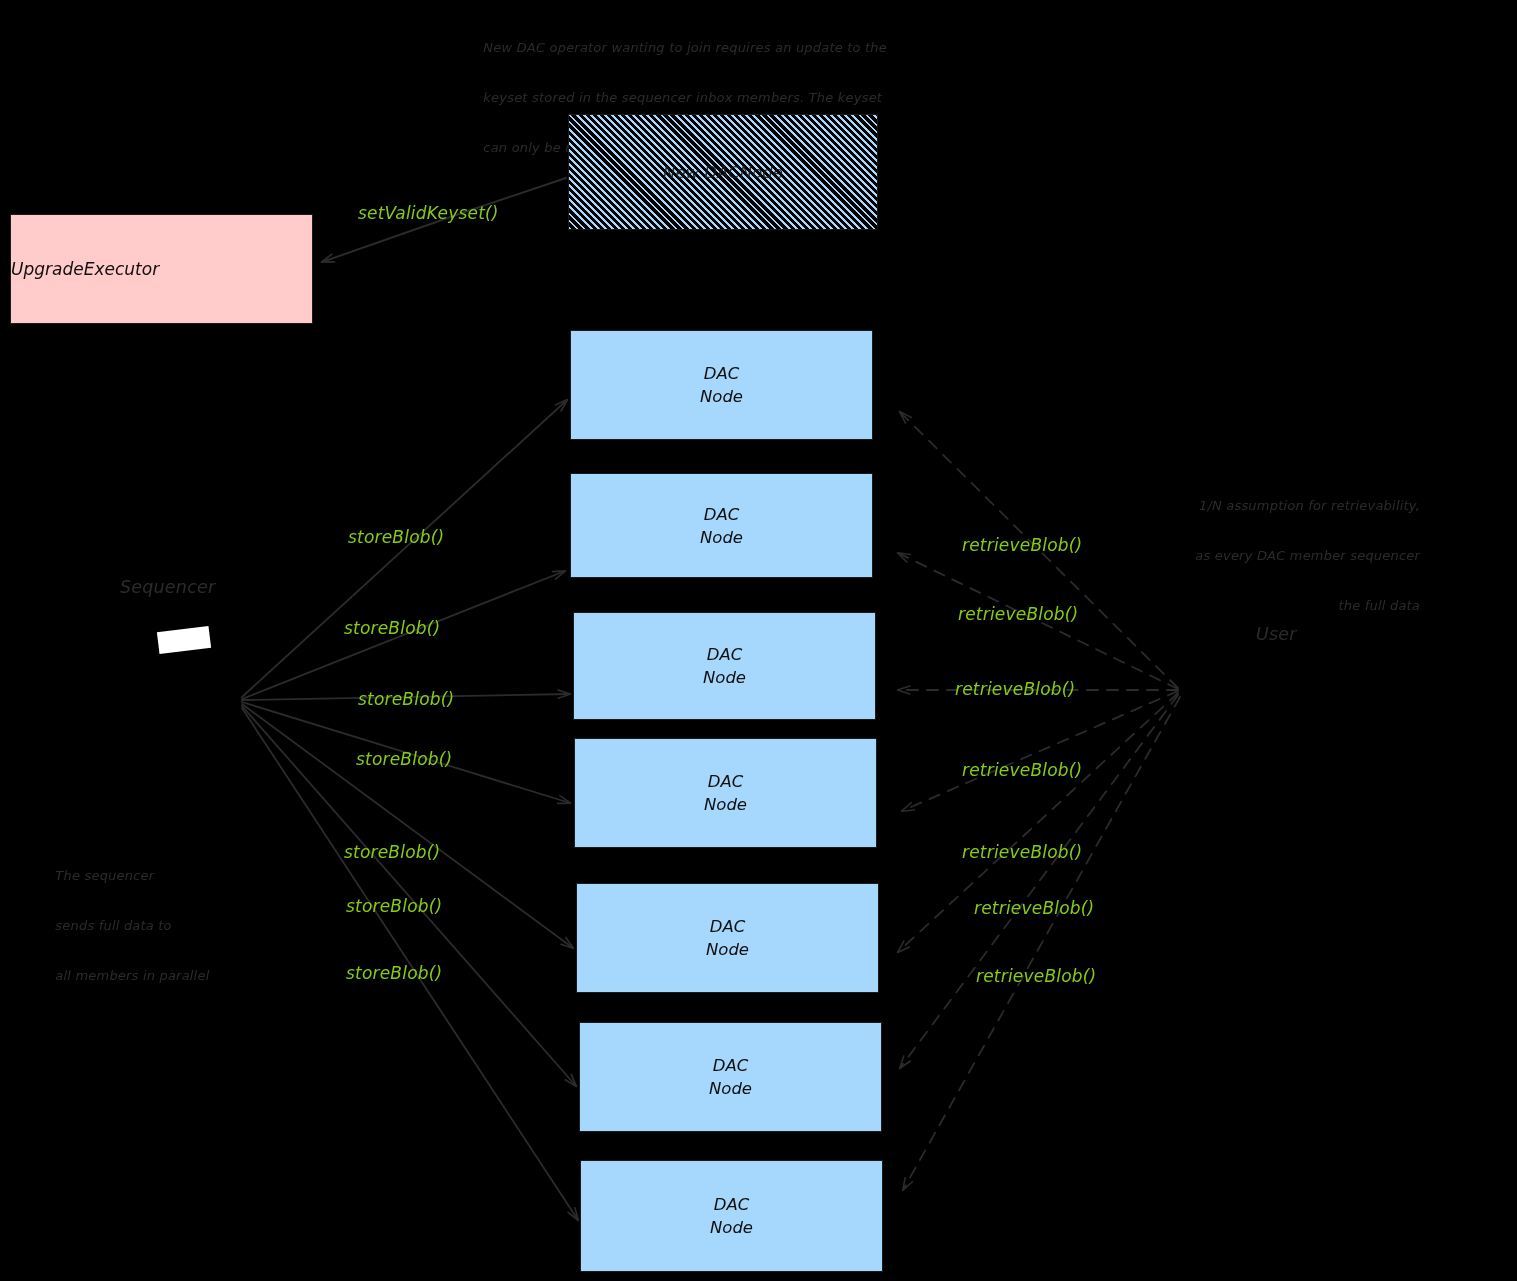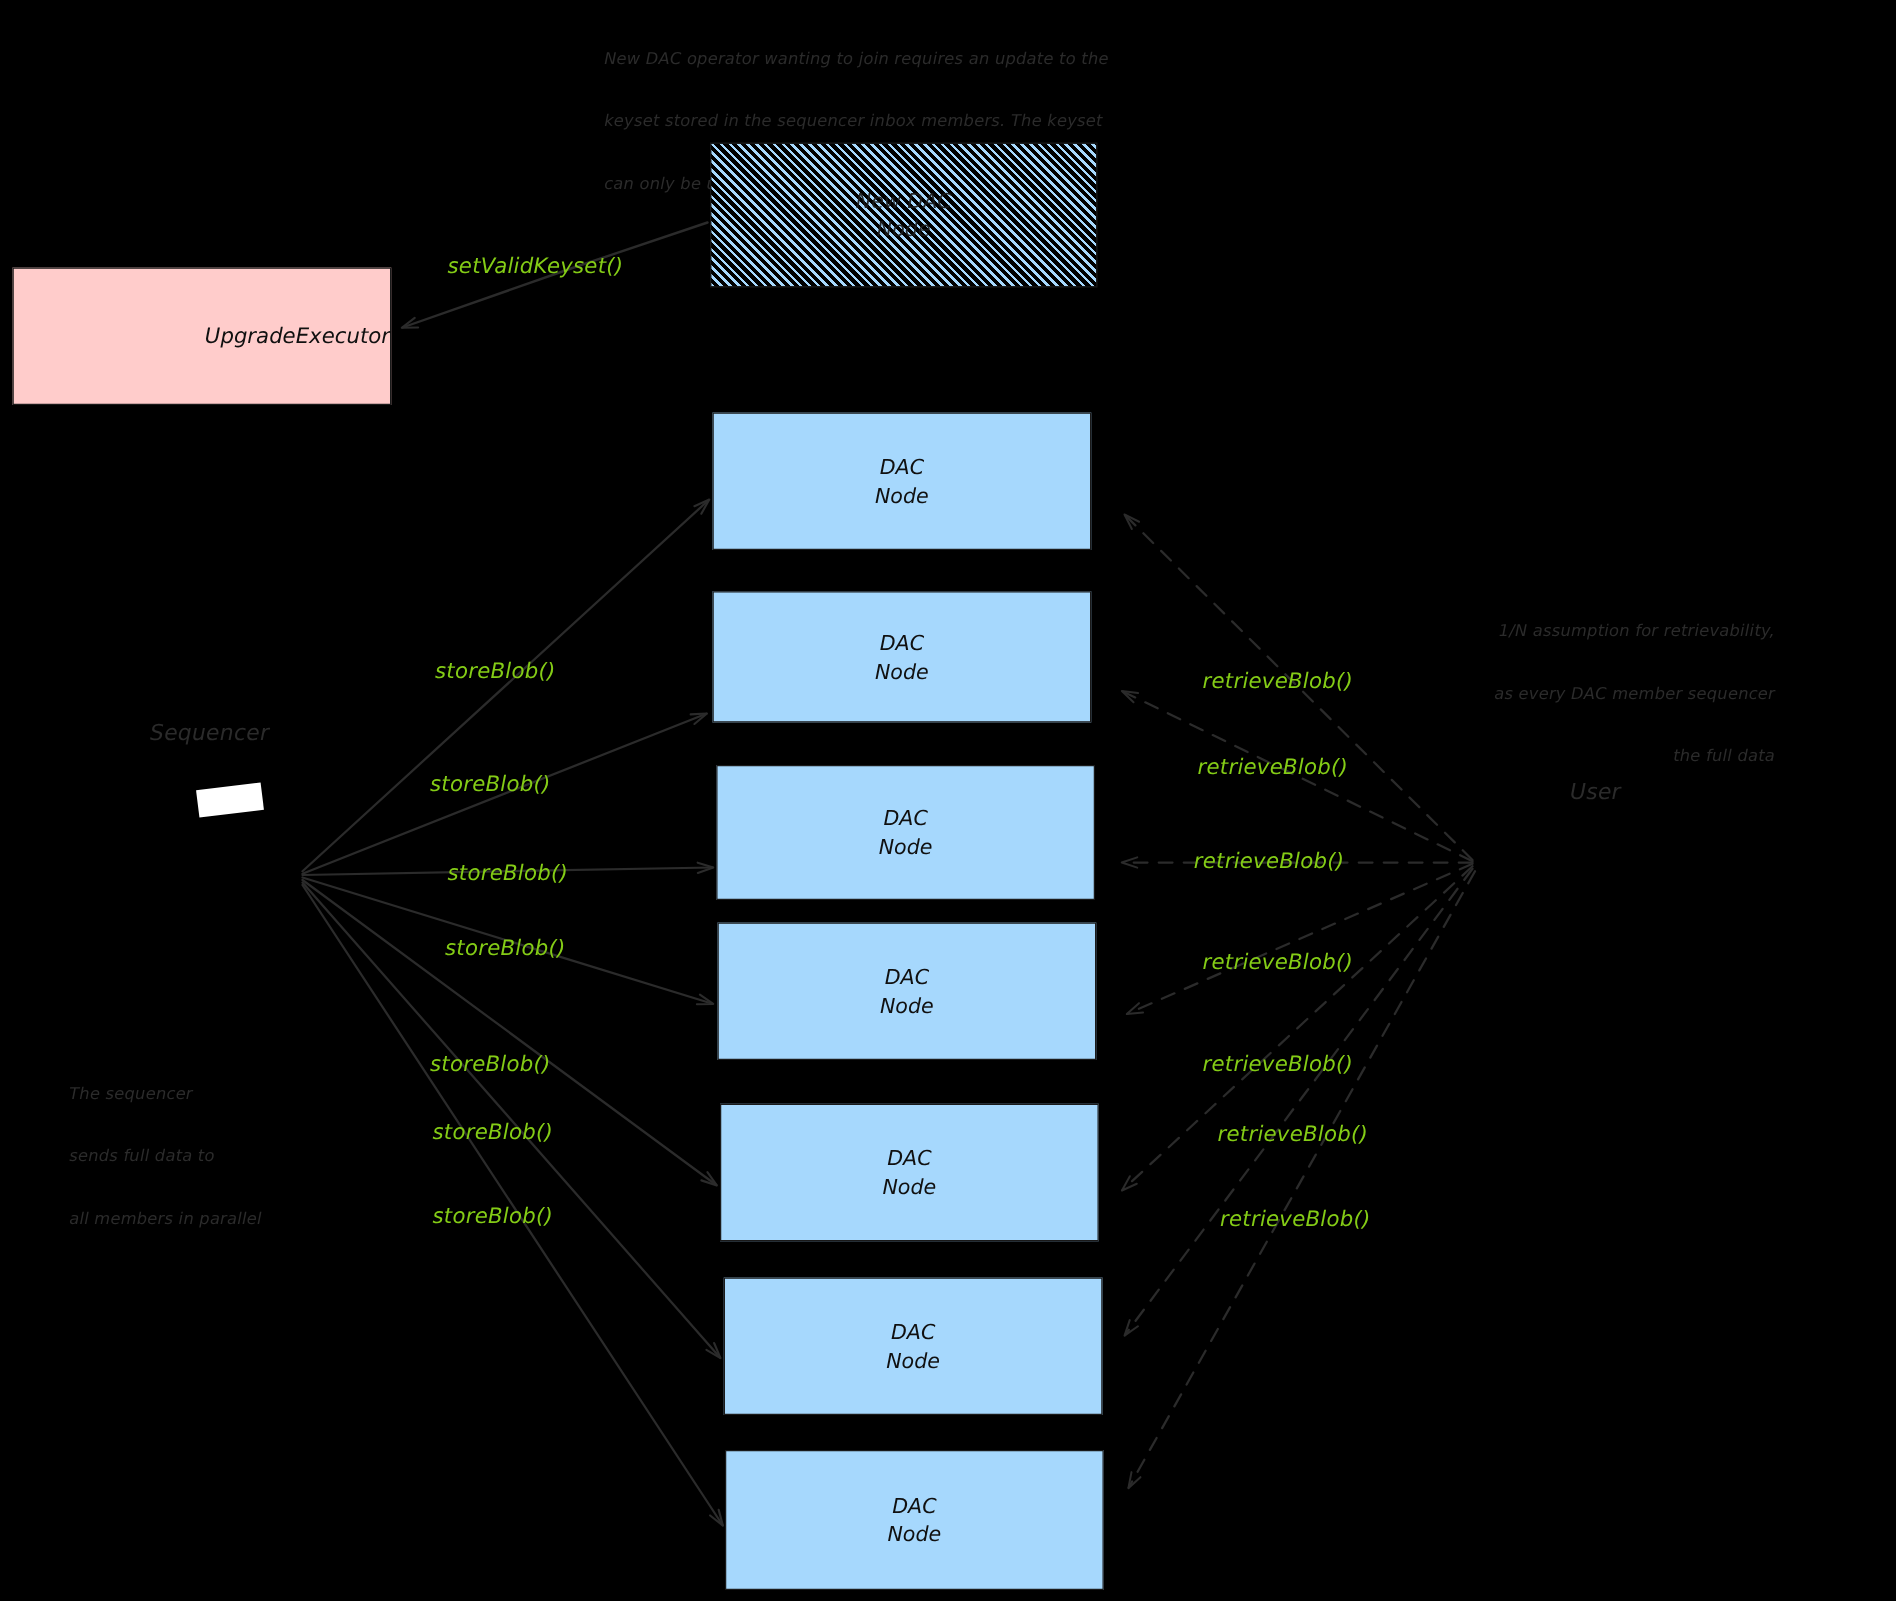--- a/index.html
+++ b/index.html
@@ -70,40 +70,40 @@
     text-align: center;
   }
   .node-box .ln { display: block; }
   .upgrade-box {
     position: absolute;
     background: #FFCCCB;
     border: 1.6px solid #1a1a1a;
     box-sizing: border-box;
     display: flex;
     align-items: center;
-    justify-content: flex-end;
+    justify-content: flex-start;
     color: #101010;
     font-family: "DejaVu Sans", sans-serif;
     font-size: 17px;
     font-style: italic;
   }
   .hatch-box {
     position: absolute;
     border: 1.6px solid #1a1a1a;
     box-sizing: border-box;
     background-color: #000000;
     background-image: repeating-linear-gradient(
       45deg,
       #A6D8FD 0px,
       #A6D8FD 2px,
       #000000 2px,
       #000000 5px
     );
     display: flex;
-    flex-direction: column;
+    flex-direction: row;
     align-items: center;
     justify-content: center;
     text-align: center;
   }
   .hatch-box .htxt {
     color: #1b1b1b;
     font-family: "DejaVu Sans", sans-serif;
     font-size: 16.5px;
     line-height: 23px;
     font-style: italic;

